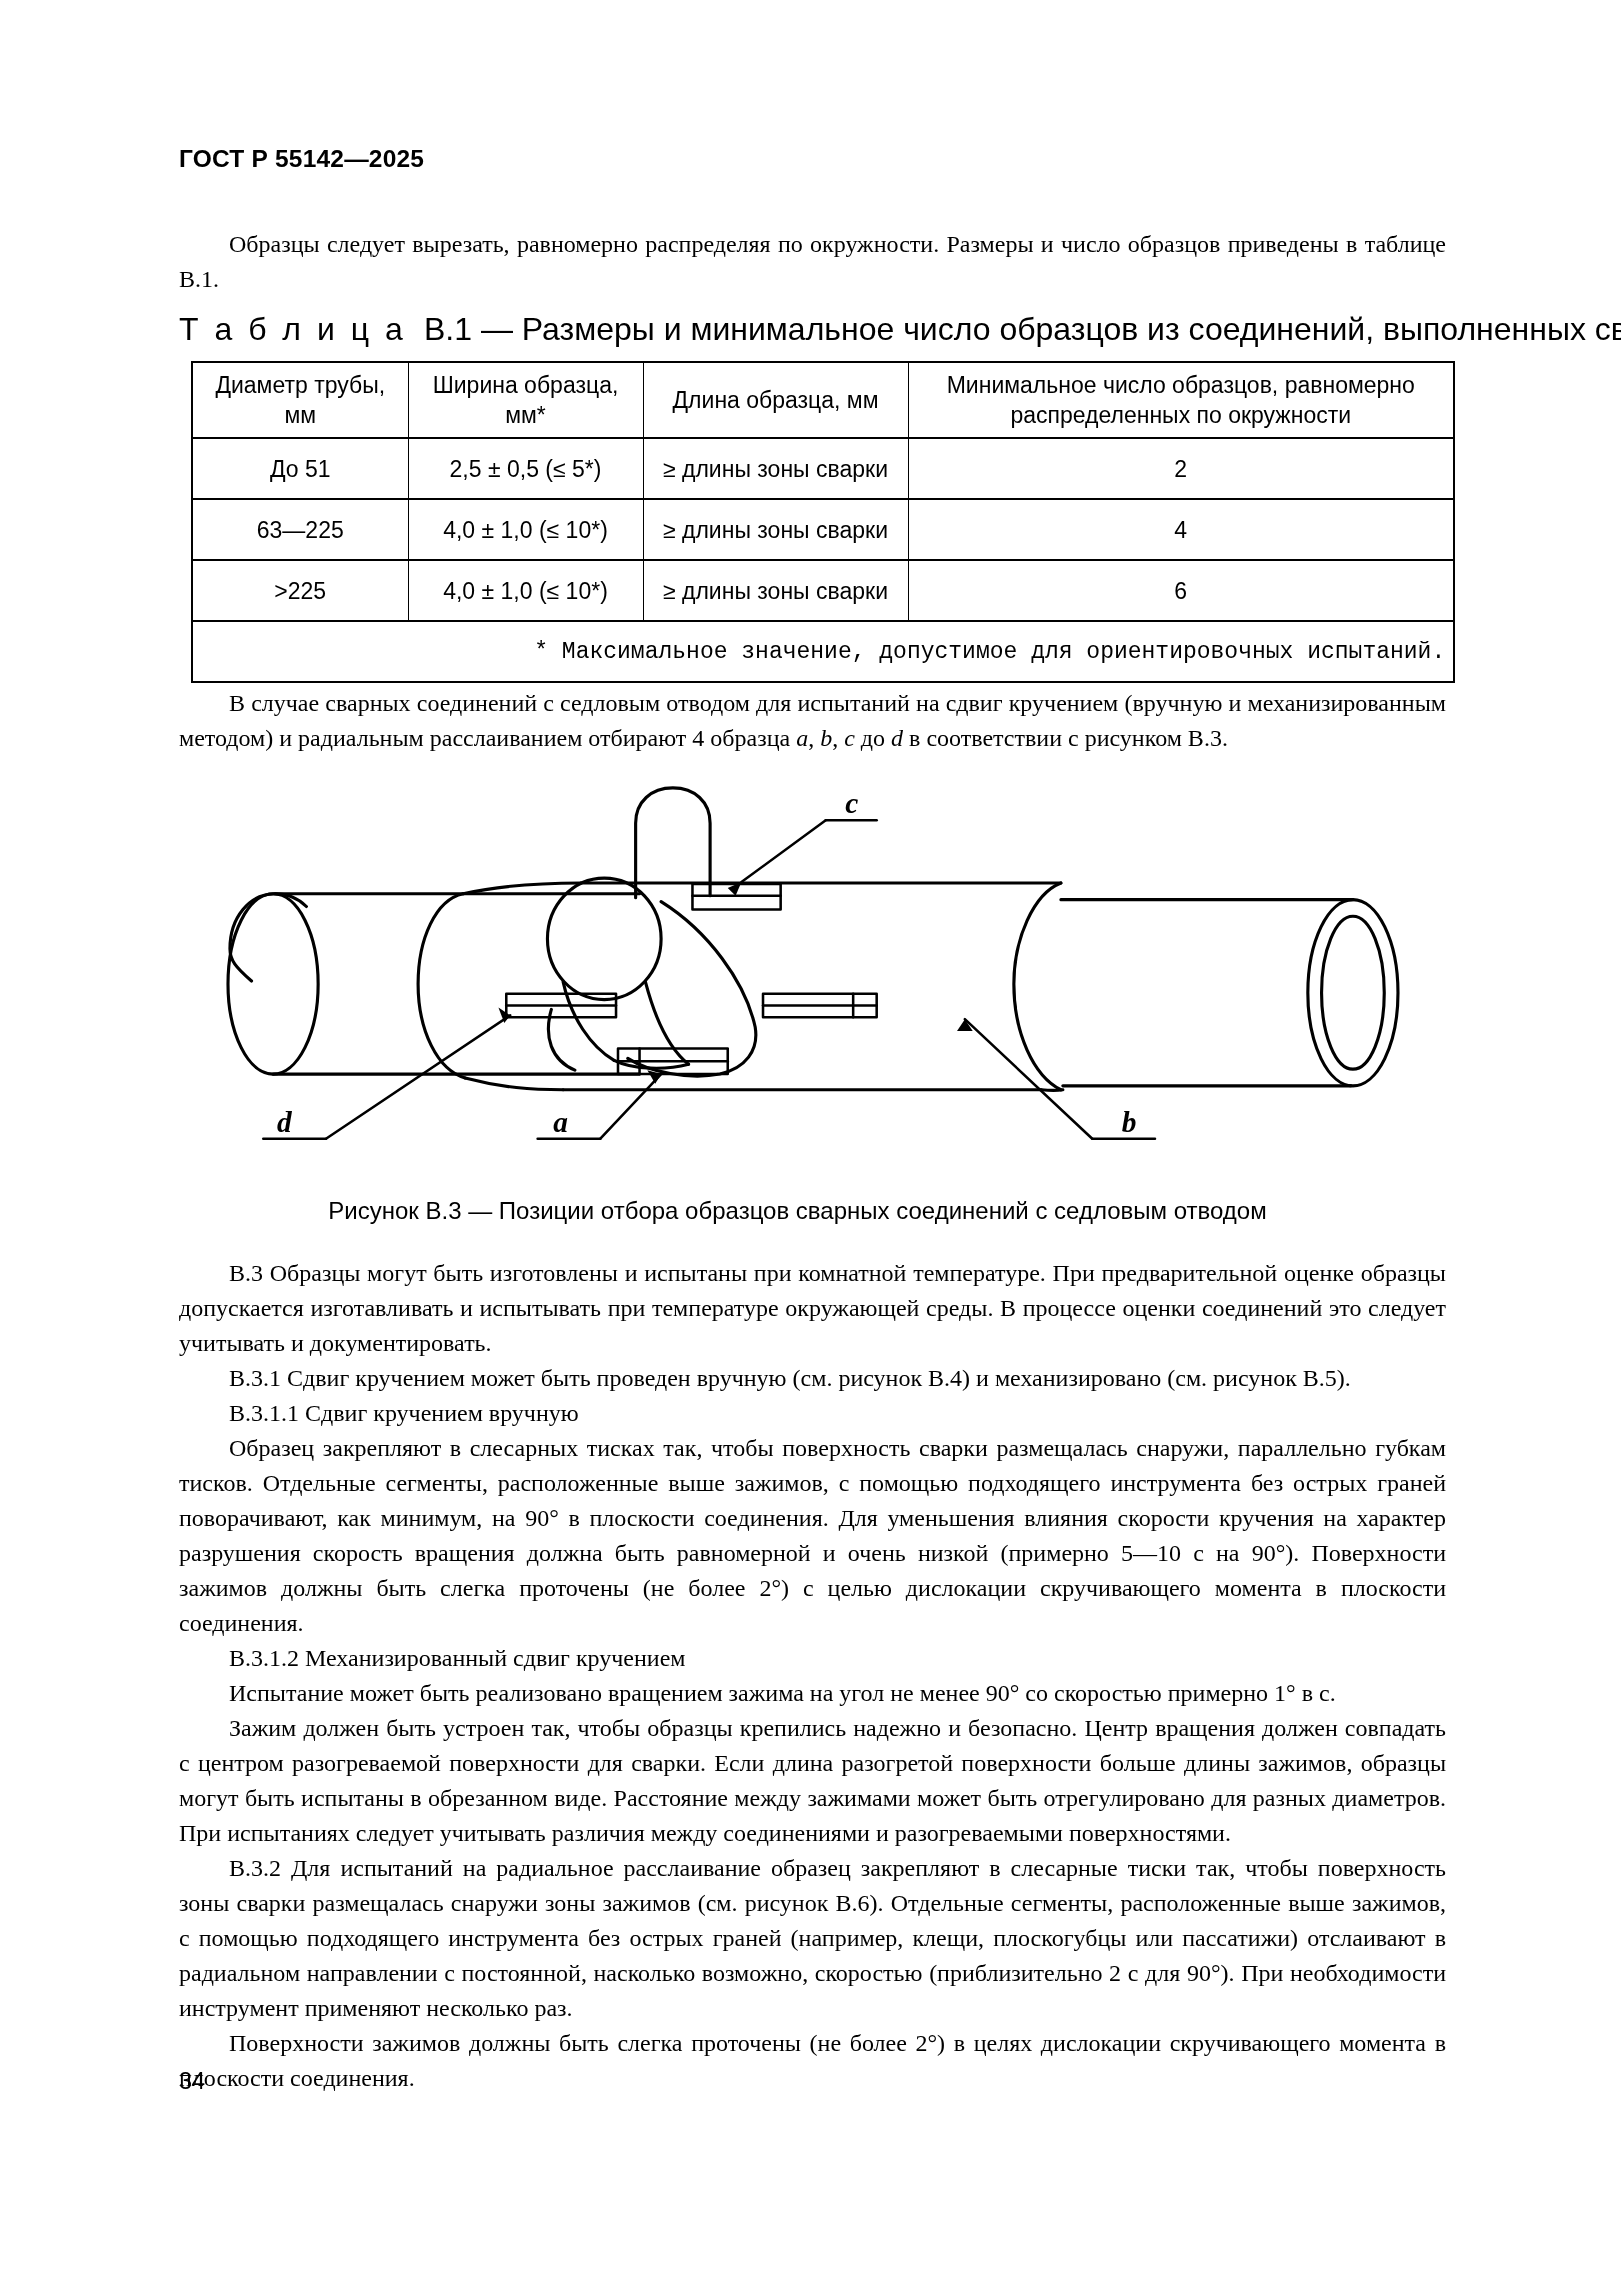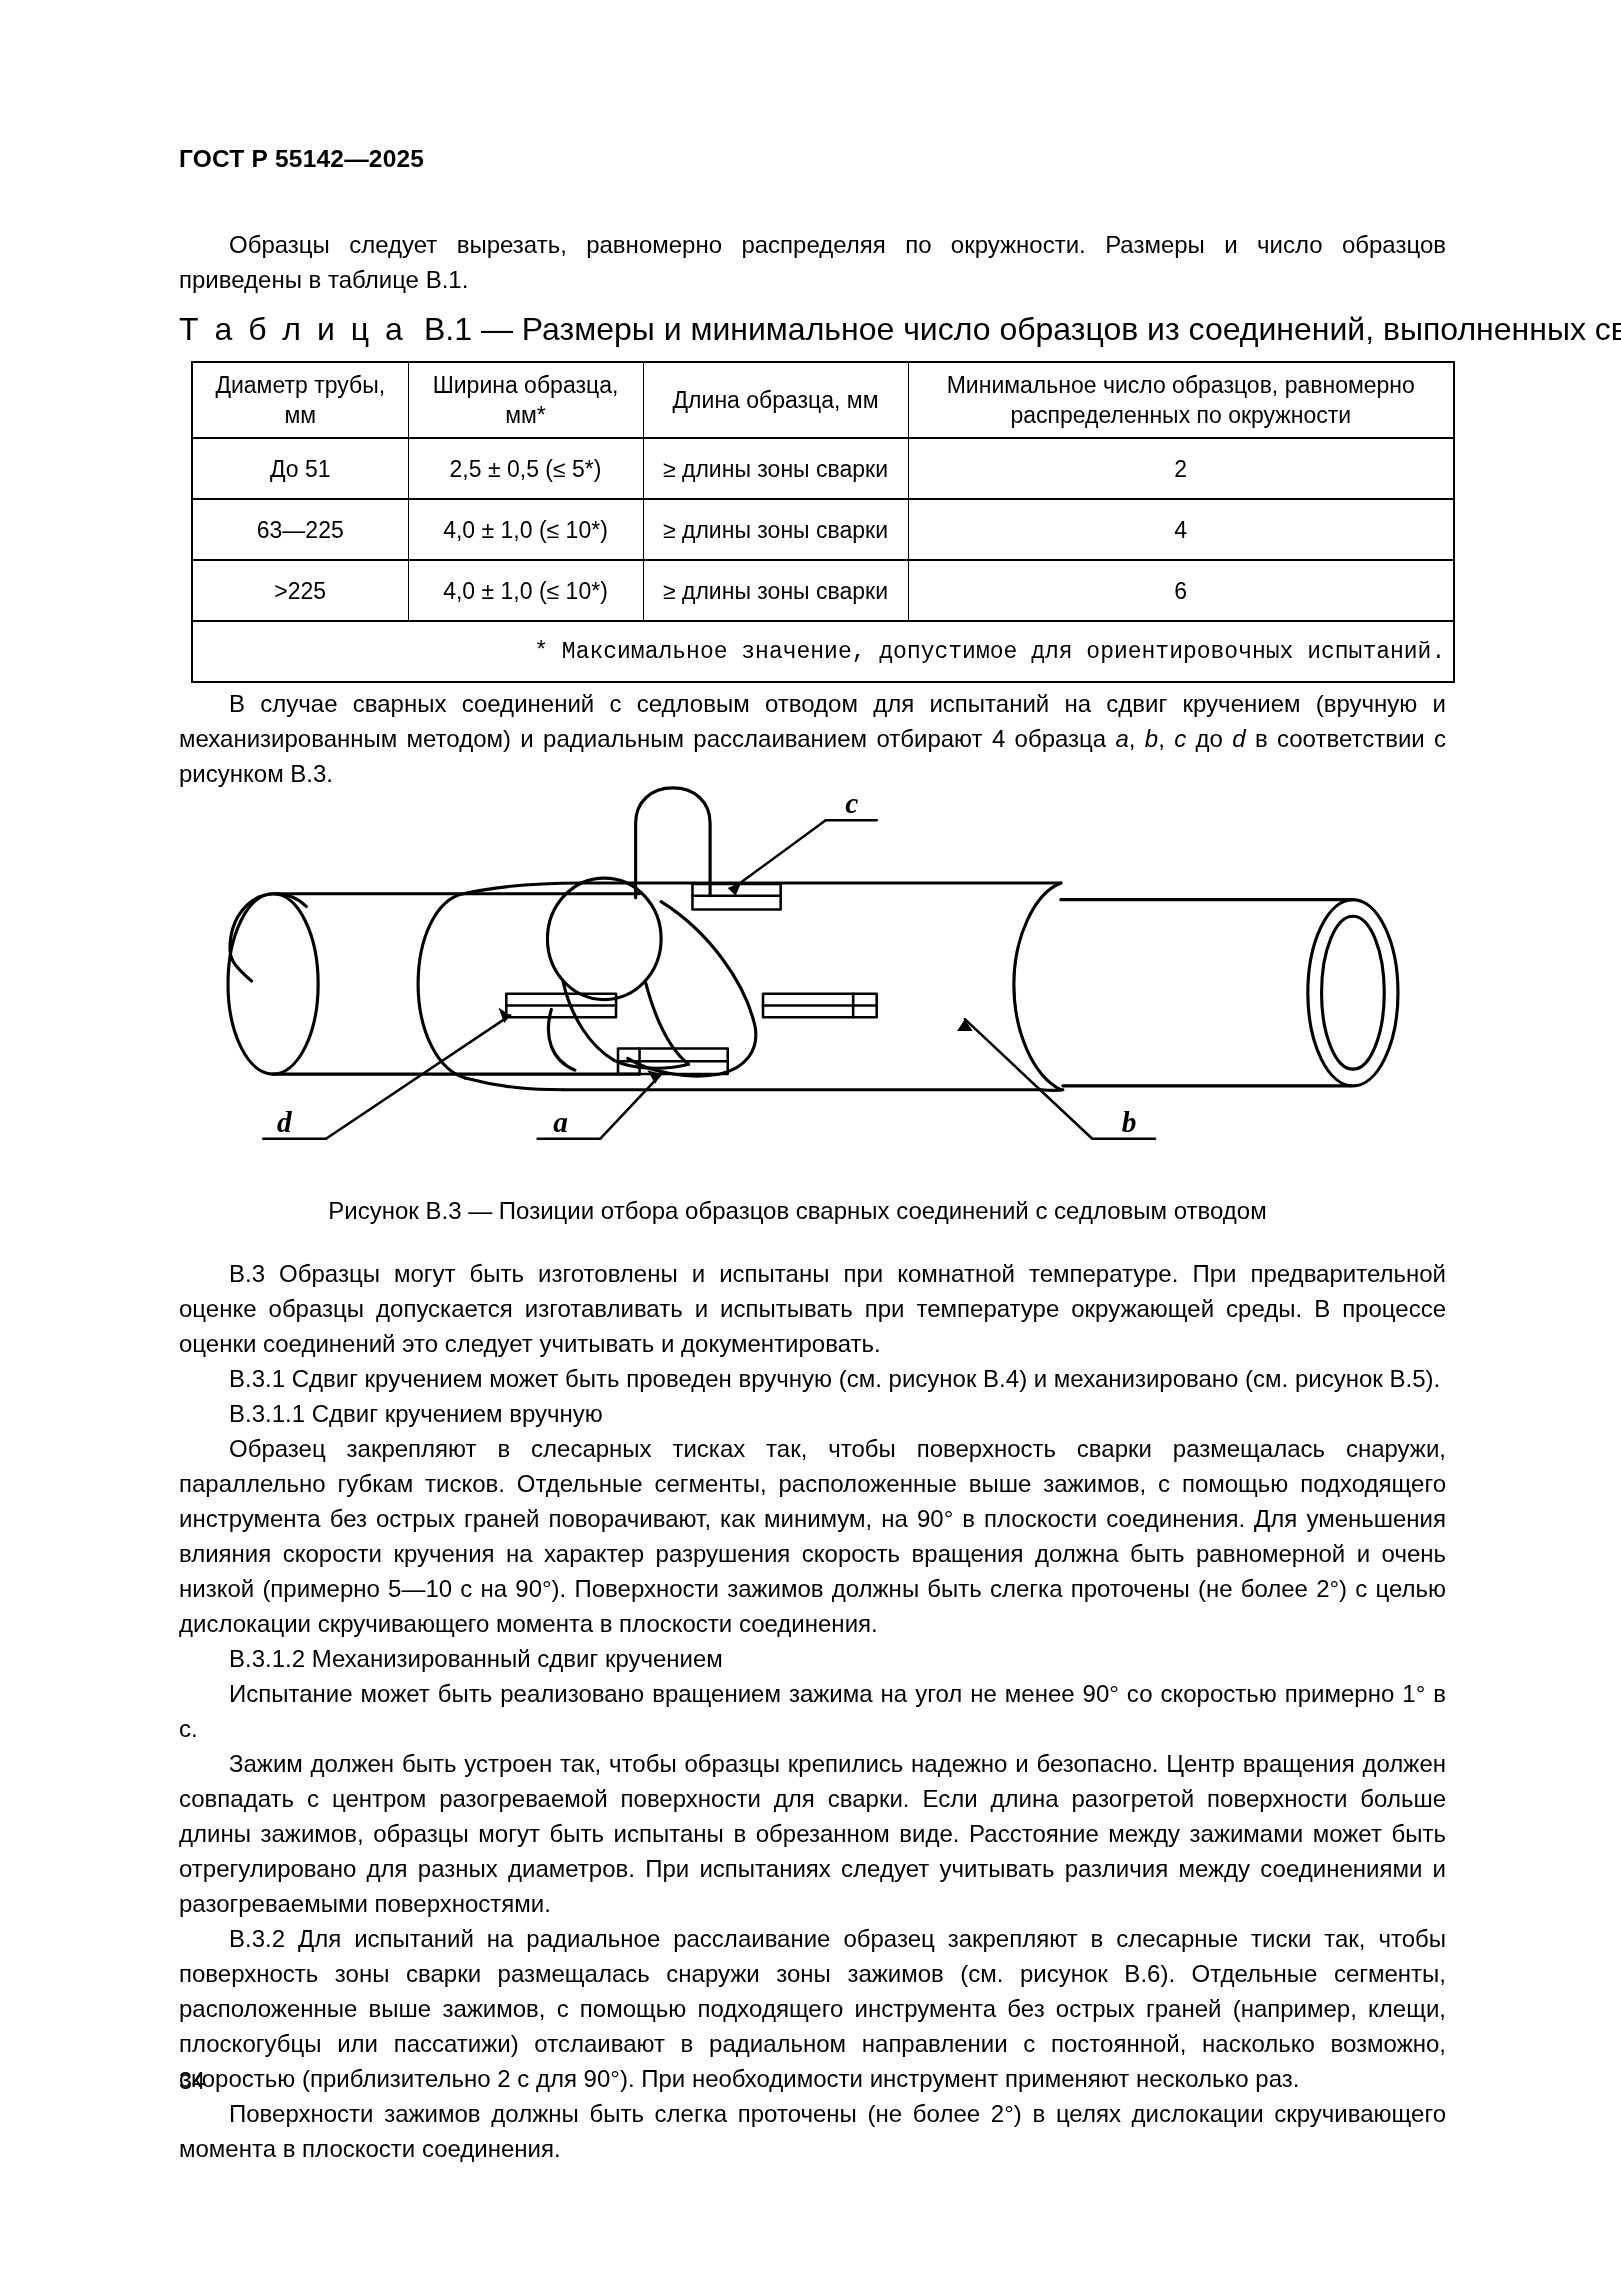--- a/index.html
+++ b/index.html
@@ -36,20 +36,21 @@
   }
 
   
   .para {
     font-size: 24px;
     line-height: 35px;
     text-align: justify;
     text-justify: inter-word;
     margin: 0;
     hyphens: manual;
+    font-family: Liberation Serif, serif;
   }
   .para.indent { text-indent: 50px; }
 
   .block {
     position: absolute;
     left: 179px;
     width: 1267px;
   }
 
   #intro-para { top: 227px; }

